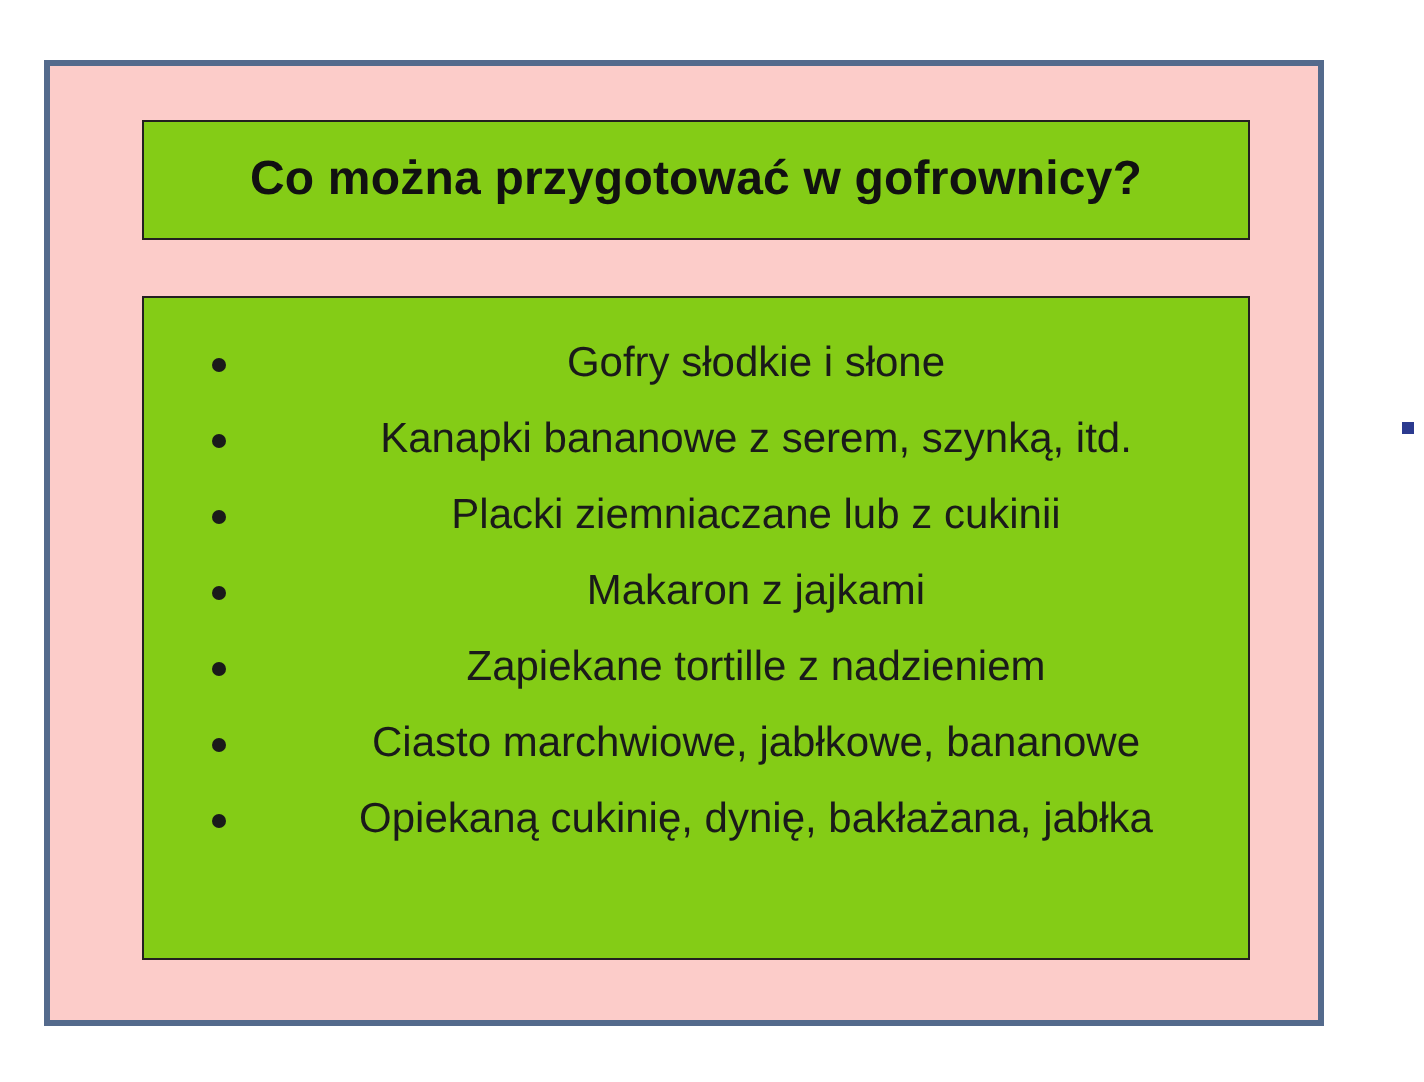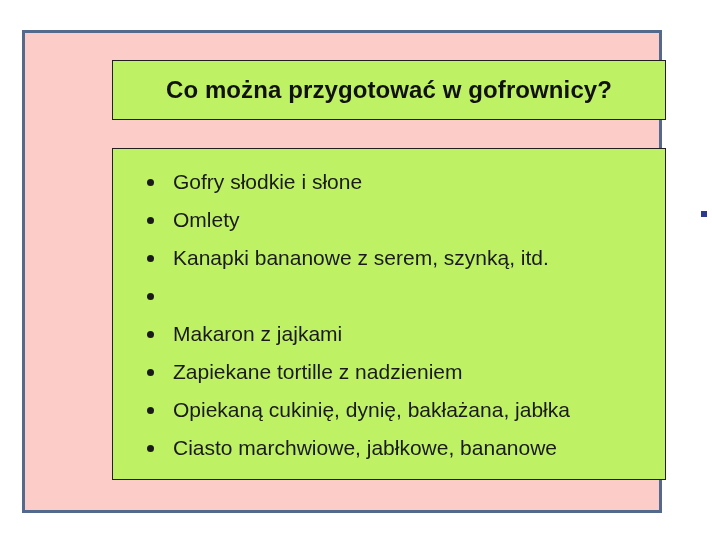--- a/index.html
+++ b/index.html
@@ -25,23 +25,22 @@
     height: 483px;
     box-sizing: border-box;
     background: #fcccc9;
     border: 3px solid #546a8c;
   }
 
   
   .card {
     position: absolute;
     box-sizing: border-box;
-    background: #bef264;
+    background: #84cc16;
     border: 1px solid #231f20;
-    margin-left: 41px;
   }
 
   
   #title-card {
     left: 46px;
     top: 27px;
     width: 554px;
     height: 60px;
     display: flex;
     align-items: center;
@@ -69,20 +68,21 @@
     padding: 0;
   }
   #dish-list li {
     position: relative;
     height: 38px;
     line-height: 38px;
     padding-left: 60px;
     font-size: 21px;
     color: #1a1a1a;
     white-space: nowrap;
+    text-align: center;
   }
   #dish-list li .bullet {
     position: absolute;
     left: 34px;
     top: 50%;
     width: 7px;
     height: 7px;
     margin-top: -3px;
     background: #1a1a1a;
     border-radius: 50%;
@@ -108,43 +108,40 @@
   </div>
 
   <div class="card" id="list-card">
     <ul id="dish-list">
       <li>
         <span class="bullet"></span>
         <span>Gofry słodkie i słone</span>
       </li>
       <li>
         <span class="bullet"></span>
-        <span>Omlety</span>
-      </li>
-      <li>
-        <span class="bullet"></span>
         <span>Kanapki bananowe z serem, szynką, itd.</span>
       </li>
       <li>
         <span class="bullet"></span>
+        <span>Placki ziemniaczane lub z cukinii</span>
       </li>
       <li>
         <span class="bullet"></span>
         <span>Makaron z jajkami</span>
       </li>
       <li>
         <span class="bullet"></span>
         <span>Zapiekane tortille z nadzieniem</span>
       </li>
       <li>
         <span class="bullet"></span>
-        <span>Opiekaną cukinię, dynię, bakłażana, jabłka</span>
+        <span>Ciasto marchwiowe, jabłkowe, bananowe</span>
       </li>
       <li>
         <span class="bullet"></span>
-        <span>Ciasto marchwiowe, jabłkowe, bananowe</span>
+        <span>Opiekaną cukinię, dynię, bakłażana, jabłka</span>
       </li>
     </ul>
   </div>
 
 </div>
 
 <div id="edge-marker"></div>
 
 </body></html>

